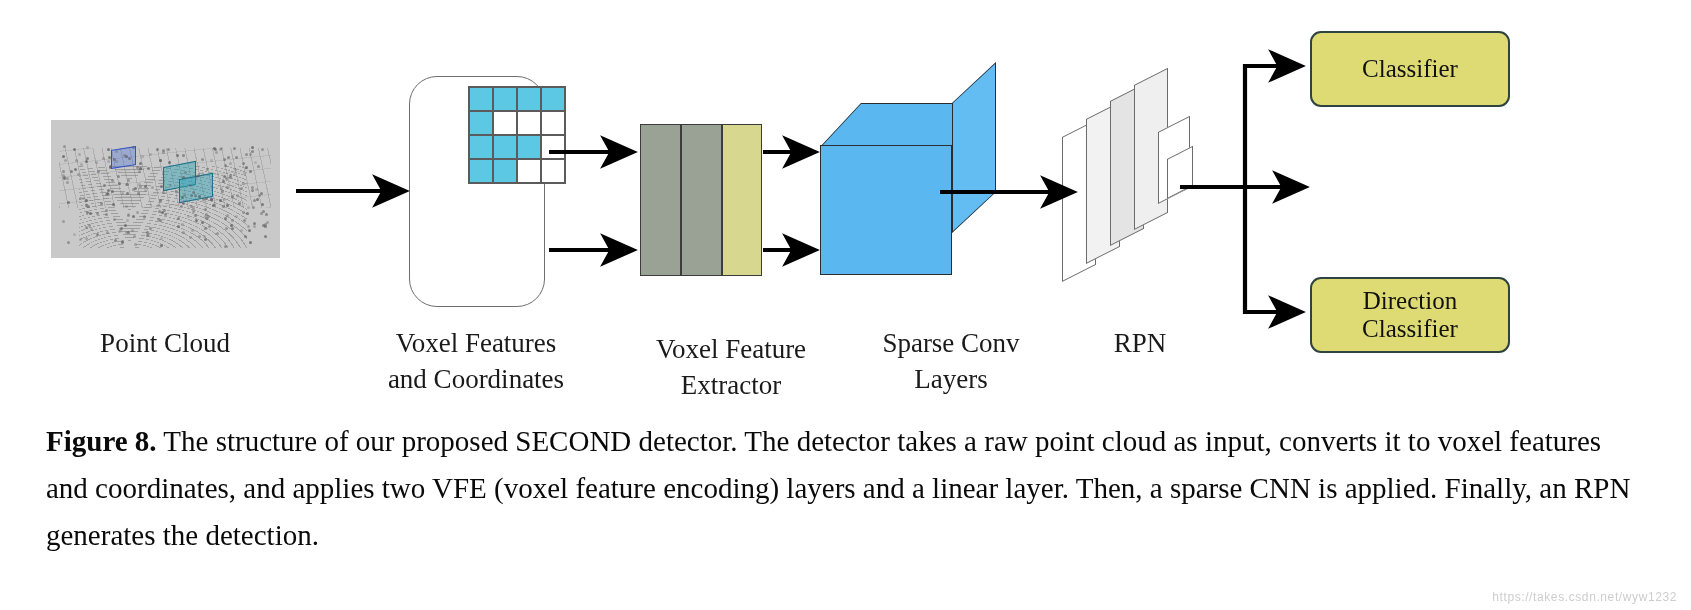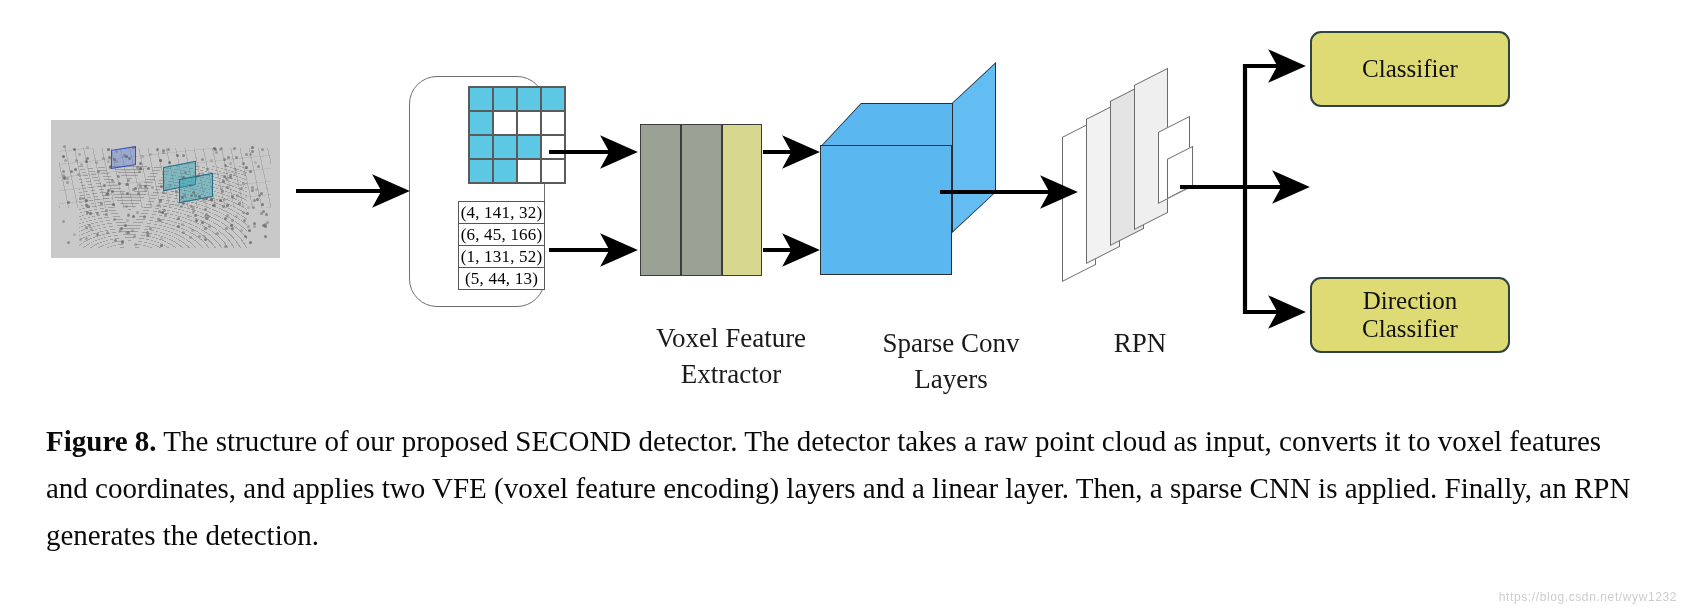--- a/index.html
+++ b/index.html
@@ -108,21 +108,21 @@
   #out-box-regressor{left:1310px;top:150px;width:196px;height:72px;}
   #out-direction-classifier{left:1310px;top:277px;width:196px;height:72px;}
 
   
   .stage-label{
     position:absolute;text-align:center;font-size:27px;line-height:1.35;
     color:#1a1a1a;white-space:pre-line;
   }
   #label-point-cloud{left:36px;top:325px;width:258px;}
   #label-voxel-features{left:326px;top:325px;width:300px;}
-  #label-vfe{left:596px;top:320px;width:270px;}
+  #label-vfe{left:596px;top:331px;width:270px;}
   #label-sparse-conv{left:836px;top:325px;width:230px;}
   #label-rpn{left:1050px;top:325px;width:180px;}
 
   
   #arrow-layer{position:absolute;left:0;top:0;width:1691px;height:410px;}
 
   
   #figure-caption{
     position:absolute;left:46px;top:418px;width:1600px;
     font-size:29px;line-height:1.62;color:#0a0a0a;text-align:left;
@@ -421,26 +421,20 @@
       <div class="cell on"></div>
       <div class="cell on"></div>
       <div class="cell on"></div>
       <div class="cell off"></div>
       <div class="cell on"></div>
       <div class="cell on"></div>
       <div class="cell off"></div>
       <div class="cell off"></div>
     </div>
 
-  <div id="voxel-coord-list">
-      <div class="coord-row">(4, 141, 32)</div>
-      <div class="coord-row">(6, 45, 166)</div>
-      <div class="coord-row">(1, 131, 52)</div>
-      <div class="coord-row">(5, 44, 13)</div>
-    </div>
 
   <div id="vfe-stack">
     <div class="slab gray"></div>
     <div class="slab gray"></div>
     <div class="slab khaki"></div>
   </div>
 
   <div id="sparse-conv-cube">
     <div class="face-top"></div>
     <div class="face-side"></div>
@@ -476,24 +470,27 @@
   </svg>
 
   <div class="out-box" id="out-classifier">
     <span>Classifier</span>
   </div>
   <div class="out-box" id="out-direction-classifier">
     <span style="white-space:pre-line">Direction
 Classifier</span>
   </div>
 
+  <div class="stage-label" id="label-point-cloud">Point Cloud</div>
+  <div class="stage-label" id="label-voxel-features">Voxel Features
+and Coordinates</div>
   <div class="stage-label" id="label-vfe">Voxel Feature
 Extractor</div>
   <div class="stage-label" id="label-sparse-conv">Sparse Conv
 Layers</div>
   <div class="stage-label" id="label-rpn">RPN</div>
 </div>
 
 <div id="figure-caption">
   <span class="cap-label">Figure 8.</span><span> The structure of our proposed SECOND detector. The detector takes a raw point cloud as input, converts it to voxel features and coordinates, and applies two VFE (voxel feature encoding) layers and a linear layer. Then, a sparse CNN is applied. Finally, an RPN generates the detection.</span>
 </div>
 
-<div id="watermark">https://blog.csdn.net/wyw1232</div>
+<div id="watermark">https://takes.csdn.net/wyw1232</div>
 
 </body></html>

